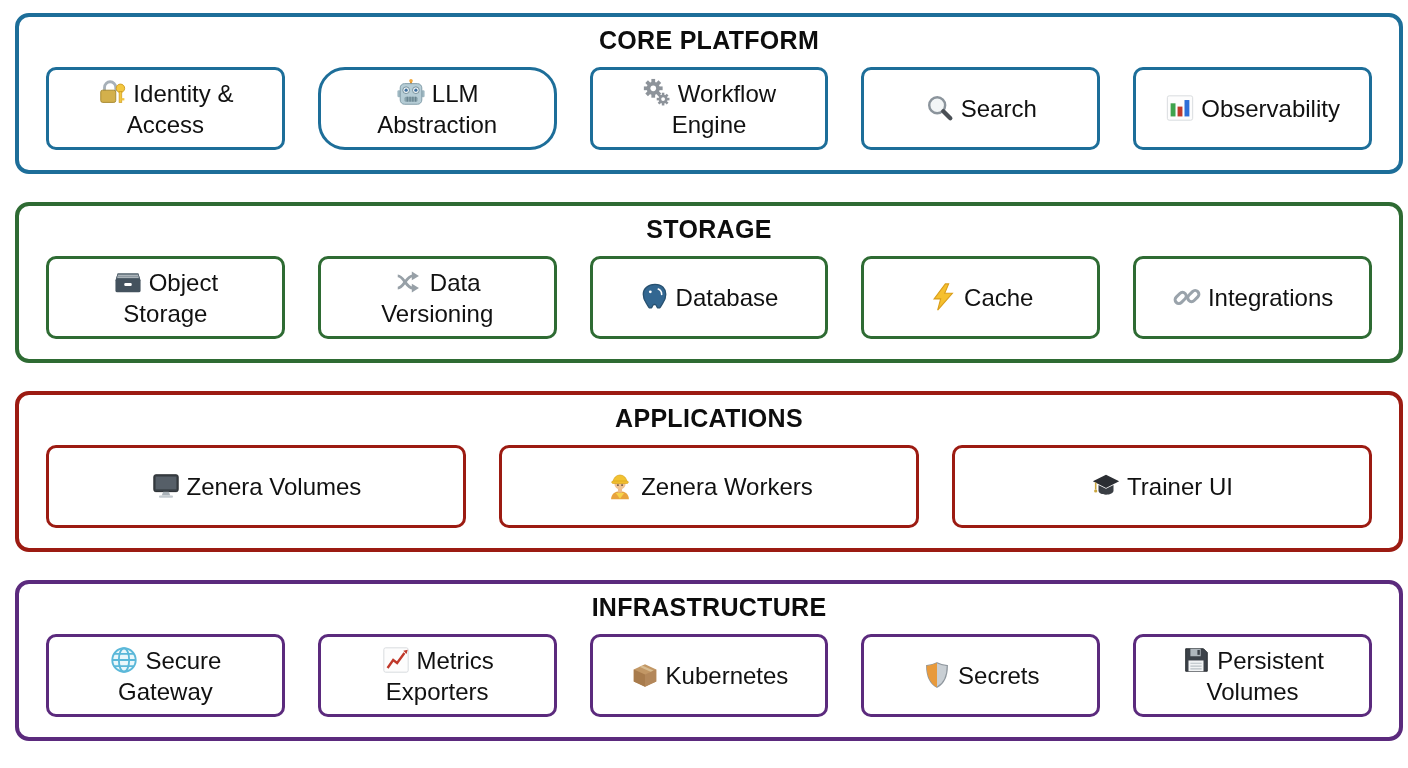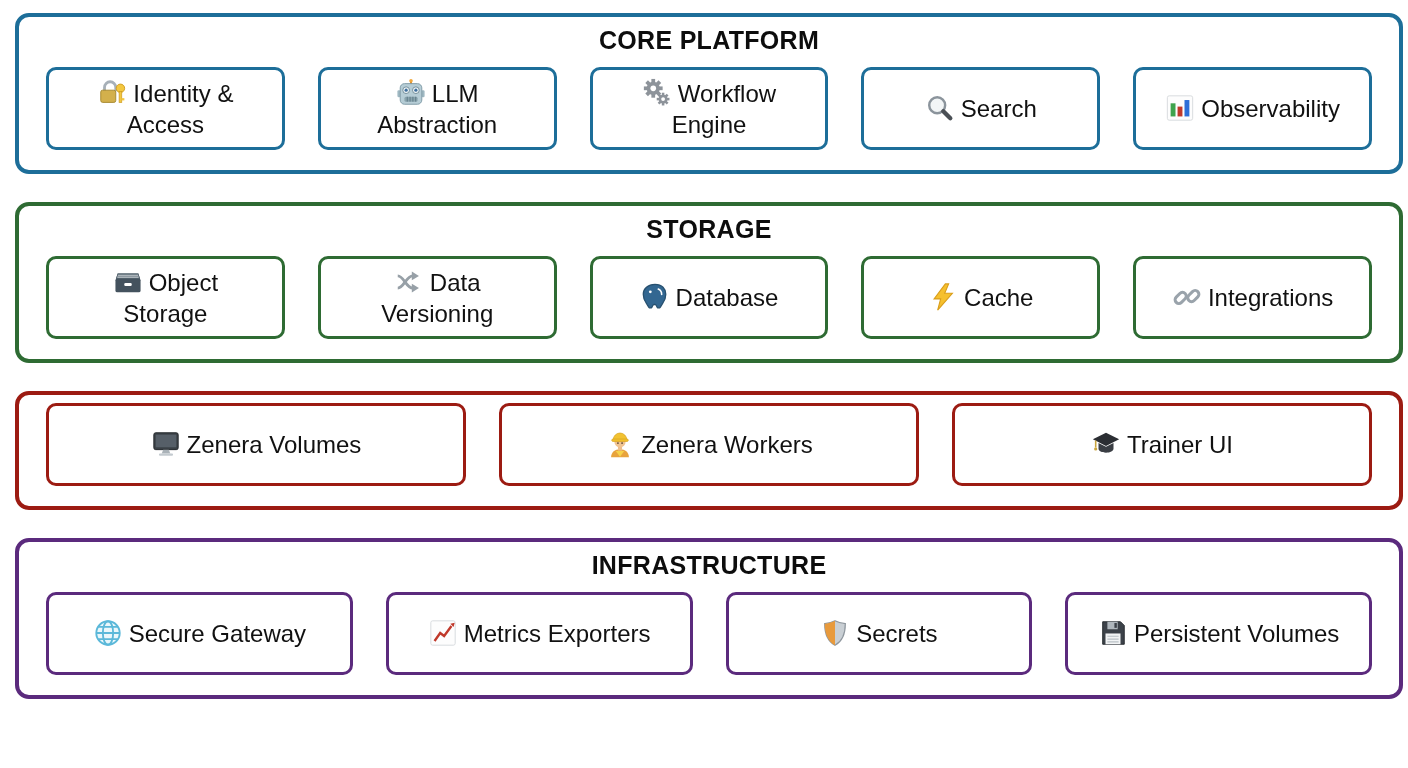--- a/index.html
+++ b/index.html
@@ -65,21 +65,21 @@
     <div class="items">
       <div class="item" style="border-color: rgb(29, 110, 153);">
         <div class="lbl-wrap"><span class="icon"><svg viewBox="0 0 32 32">
                 <path d="M8 14v-4a6 6 0 0 1 12 0v4" fill="none" stroke="#a7b0b8" stroke-width="3"></path>
                 <rect x="4" y="13" width="16" height="13" rx="2" fill="#d3b04c" stroke="#a5872e"></rect>
                 <circle cx="25" cy="11" r="4.5" fill="#f3c73f" stroke="#cf9d22"></circle>
                 <rect x="23.6" y="14.5" width="2.8" height="11.5" fill="#f3c73f" stroke="#cf9d22" stroke-width=".8"></rect>
                 <rect x="26.2" y="21.5" width="3" height="2.4" fill="#f3c73f"></rect>
               </svg></span><span class="item-label">Identity &amp; Access</span></div>
       </div>
-      <div class="item" style="border-color: rgb(29, 110, 153);">
+      <div class="item" style="border-color: rgb(29, 110, 153); border-radius: 27px;">
         <div class="lbl-wrap"><span class="icon"><svg viewBox="0 0 32 32">
                 <rect x="14.9" y="2.5" width="2.2" height="4" fill="#d98d2e"></rect>
                 <circle cx="16" cy="3" r="1.9" fill="#f0a73c"></circle>
                 <rect x="1.5" y="13" width="3.4" height="7.5" rx="1.4" fill="#9fb8c2"></rect>
                 <rect x="27.1" y="13" width="3.4" height="7.5" rx="1.4" fill="#9fb8c2"></rect>
                 <rect x="4.5" y="6" width="23" height="22" rx="4.5" fill="#b6cdd6" stroke="#7d99a4"></rect>
                 <circle cx="10.8" cy="13" r="3.6" fill="#eef4f6" stroke="#6f8b96"></circle>
                 <circle cx="21.2" cy="13" r="3.6" fill="#eef4f6" stroke="#6f8b96"></circle>
                 <circle cx="10.8" cy="13" r="1.7" fill="#3e6f9e"></circle>
                 <circle cx="21.2" cy="13" r="1.7" fill="#3e6f9e"></circle>
@@ -162,20 +162,21 @@
                 <g stroke="#9aa3ab" stroke-width="3.2">
                   <rect x="2.5" y="13" width="13.5" height="8" rx="4" transform="rotate(-45 9.25 17)"></rect>
                   <rect x="16" y="11" width="13.5" height="8" rx="4" transform="rotate(-45 22.75 15)"></rect>
                 </g>
               </svg></span><span class="item-label">Integrations</span></div>
       </div>
     </div>
   </section>
 
   <section class="layer" style="border-color: rgb(156, 27, 18);">
+    <h2 class="layer-title">APPLICATIONS</h2>
     <div class="items">
       <div class="item" style="border-color: rgb(156, 27, 18);">
         <div class="lbl-wrap"><span class="icon"><svg viewBox="0 0 32 32">
                 <rect x="3" y="4" width="26" height="18" rx="2" fill="#3a4046" stroke="#23272b"></rect>
                 <rect x="5" y="6" width="22" height="13.5" fill="#565f68"></rect>
                 <path d="M13 22h6l1.6 4.2h-9.2z" fill="#aab2b8"></path>
                 <rect x="8.5" y="26.2" width="15" height="2.3" rx="1.1" fill="#c3cacf"></rect>
               </svg></span><span class="item-label">Zenera Volumes</span></div>
       </div>
       <div class="item" style="border-color: rgb(156, 27, 18);">
@@ -213,20 +214,28 @@
       </div>
       <div class="item" style="border-color: rgb(91, 42, 125);">
         <div class="lbl-wrap"><span class="icon"><svg viewBox="0 0 32 32">
                 <rect x="3" y="3" width="26" height="26" rx="2" fill="#fdfdfd" stroke="#d6dadd"></rect>
                 <path d="M7 24.5 13 16l4.2 3.2L25 8.5" fill="none" stroke="#c0392b" stroke-width="2.5"></path>
                 <path d="M23.8 6.2l4.7-1.2-1.3 4.7z" fill="#c0392b"></path>
               </svg></span><span class="item-label">Metrics Exporters</span></div>
       </div>
       <div class="item" style="border-color: rgb(91, 42, 125);">
         <div class="lbl-wrap"><span class="icon"><svg viewBox="0 0 32 32">
+                <path d="M4 10l12-5.5L28 10v13l-12 5.5L4 23z" fill="#c29765"></path>
+                <path d="M4 10l12 5.5V28.5L4 23z" fill="#a87b4c"></path>
+                <path d="M28 10l-12 5.5V28.5L28 23z" fill="#b3875a"></path>
+                <path d="M10 7.2l12 5.4 3-1.4-12-5.4z" fill="#d9bd92"></path>
+              </svg></span><span class="item-label">Kubernetes</span></div>
+      </div>
+      <div class="item" style="border-color: rgb(91, 42, 125);">
+        <div class="lbl-wrap"><span class="icon"><svg viewBox="0 0 32 32">
                 <path d="M16 3c4 2 7.5 3 11 3 0 10-3.5 19-11 23C8.5 25 5 16 5 6c3.5 0 7-1 11-3z" fill="#c9cfd4" stroke="#8f979e" stroke-width="1.3"></path>
                 <path d="M16 3C12 5 8.5 6 5 6c0 10 3.5 19 11 23z" fill="#e89a3c"></path>
               </svg></span><span class="item-label">Secrets</span></div>
       </div>
       <div class="item" style="border-color: rgb(91, 42, 125);">
         <div class="lbl-wrap"><span class="icon"><svg viewBox="0 0 32 32">
                 <path d="M5 4h19l4 4v20H5z" fill="#3c4249" stroke="#23272c"></path>
                 <rect x="10" y="4" width="11" height="8" fill="#aeb6bc"></rect>
                 <rect x="17.5" y="5.3" width="2.6" height="5.2" fill="#3c4249"></rect>
                 <rect x="8" y="16.5" width="16" height="11.5" fill="#f2f4f5"></rect>

